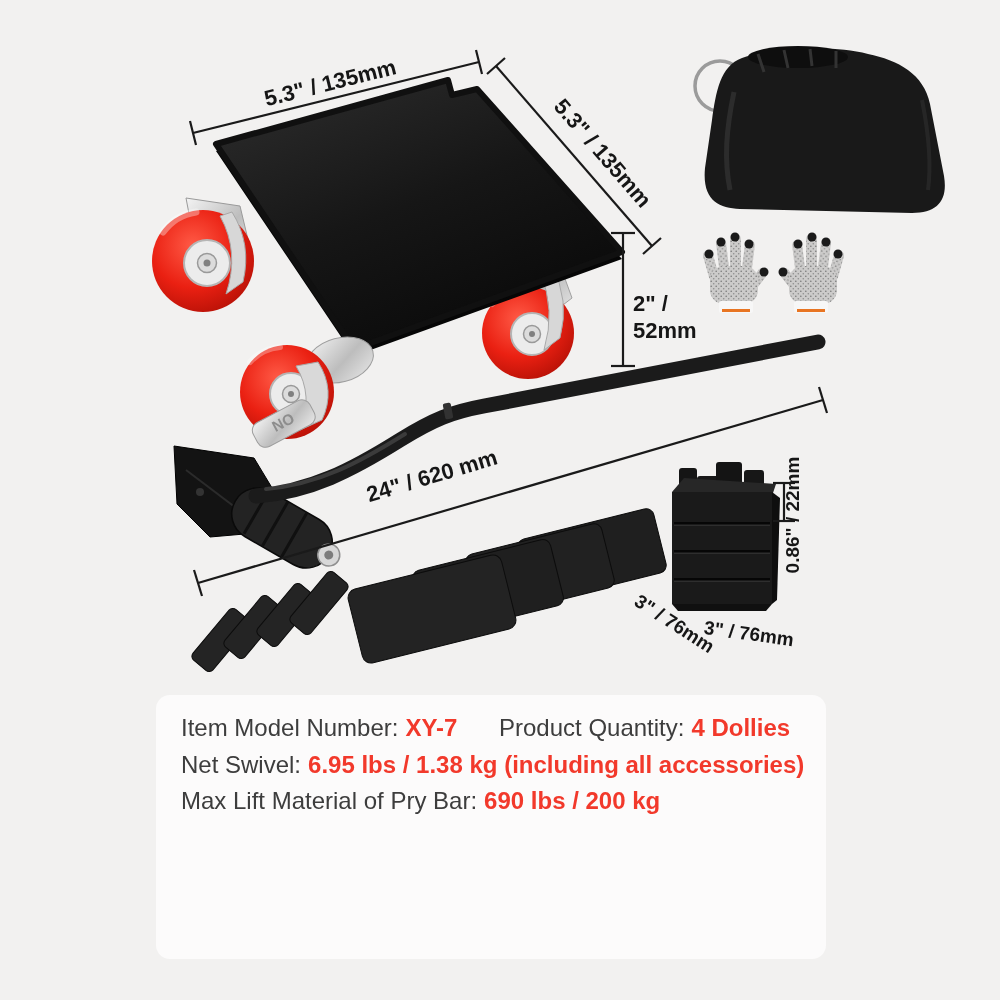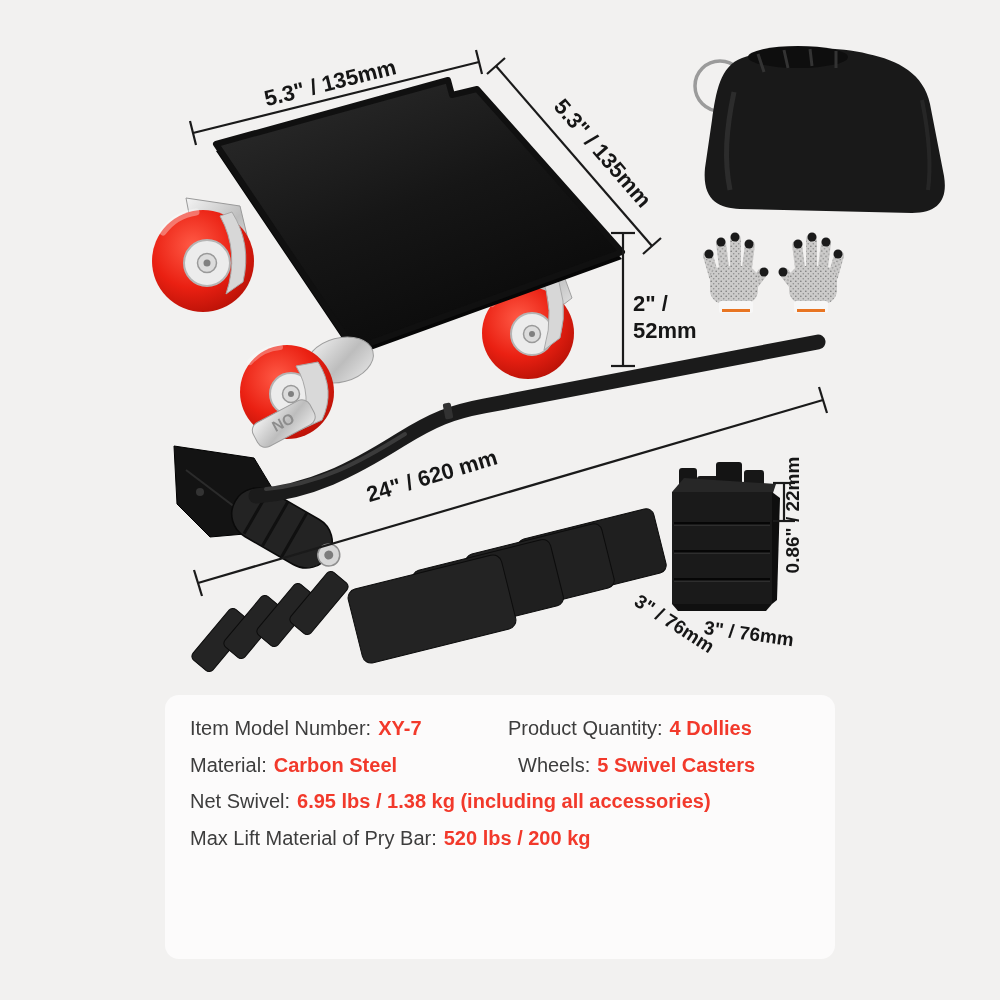--- a/index.html
+++ b/index.html
@@ -7,23 +7,23 @@
     width:1000px;height:1000px;position:relative;overflow:hidden;
     background:#f2f1f0;
     font-family:"Liberation Sans", sans-serif;
   }
   #scene{position:absolute;left:0;top:0;}
   .dim-text{
     font-family:"Liberation Sans", sans-serif;
     font-weight:600;fill:#161616;
   }
   .spec-card{
-    position:absolute;left:165px;top:695px;width:670px;height:264px;
+    position:absolute;left:156px;top:695px;width:670px;height:264px;
     background:#fcfbfb;border-radius:14px;box-sizing:border-box;
-    padding:15px 25px 0 25px;font-size:20px;color:#3d3d3d;
+    padding:15px 25px 0 25px;font-size:24px;color:#3d3d3d;
   }
   .spec-row{height:36.5px;line-height:36.5px;white-space:nowrap;}
   .pair{display:inline-block;}
   .pair-w1{width:318px;}
   .pair-w3{width:328px;}
   .lbl{margin-right:7px;}
   .val{color:#f2392b;font-weight:700;}
 </style>
 </head>
 <body>
@@ -209,25 +209,18 @@
 
 <div class="spec-card">
   <div class="spec-row">
     <span class="pair pair-w1">
       <span class="lbl">Item Model Number:</span><span class="val">XY-7</span>
     </span><span class="pair">
       <span class="lbl">Product Quantity:</span><span class="val">4 Dollies</span>
     </span>
   </div>
   <div class="spec-row">
-    <span class="pair pair-w3">
-      <span class="lbl">Material:</span><span class="val">Carbon Steel</span>
-    </span><span class="pair">
-      <span class="lbl">Wheels:</span><span class="val">5 Swivel Casters</span>
-    </span>
-  </div>
-  <div class="spec-row">
     <span class="lbl">Net Swivel:</span><span class="val">6.95 lbs / 1.38 kg (including all accessories)</span>
   </div>
   <div class="spec-row">
-    <span class="lbl">Max Lift Material of Pry Bar:</span><span class="val">520 lbs / 200 kg</span>
+    <span class="lbl">Max Lift Material of Pry Bar:</span><span class="val">690 lbs / 200 kg</span>
   </div>
 </div>
 
 </body></html>

